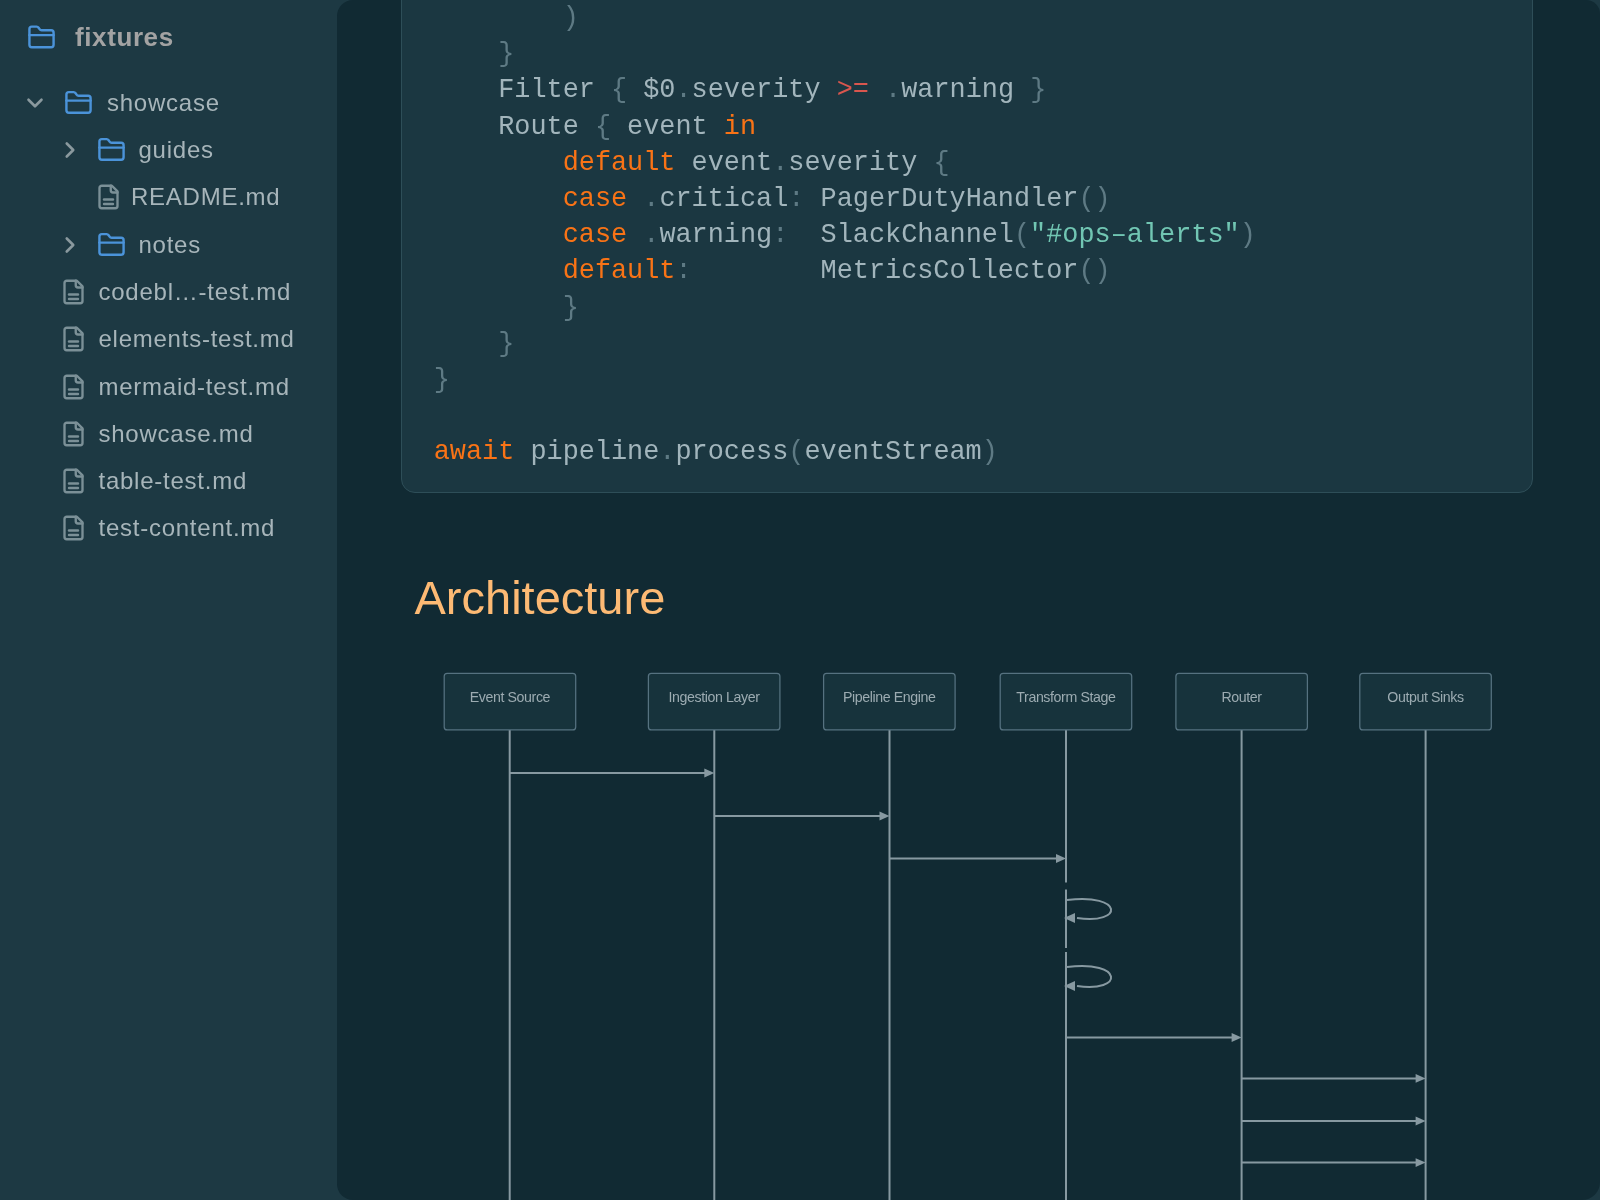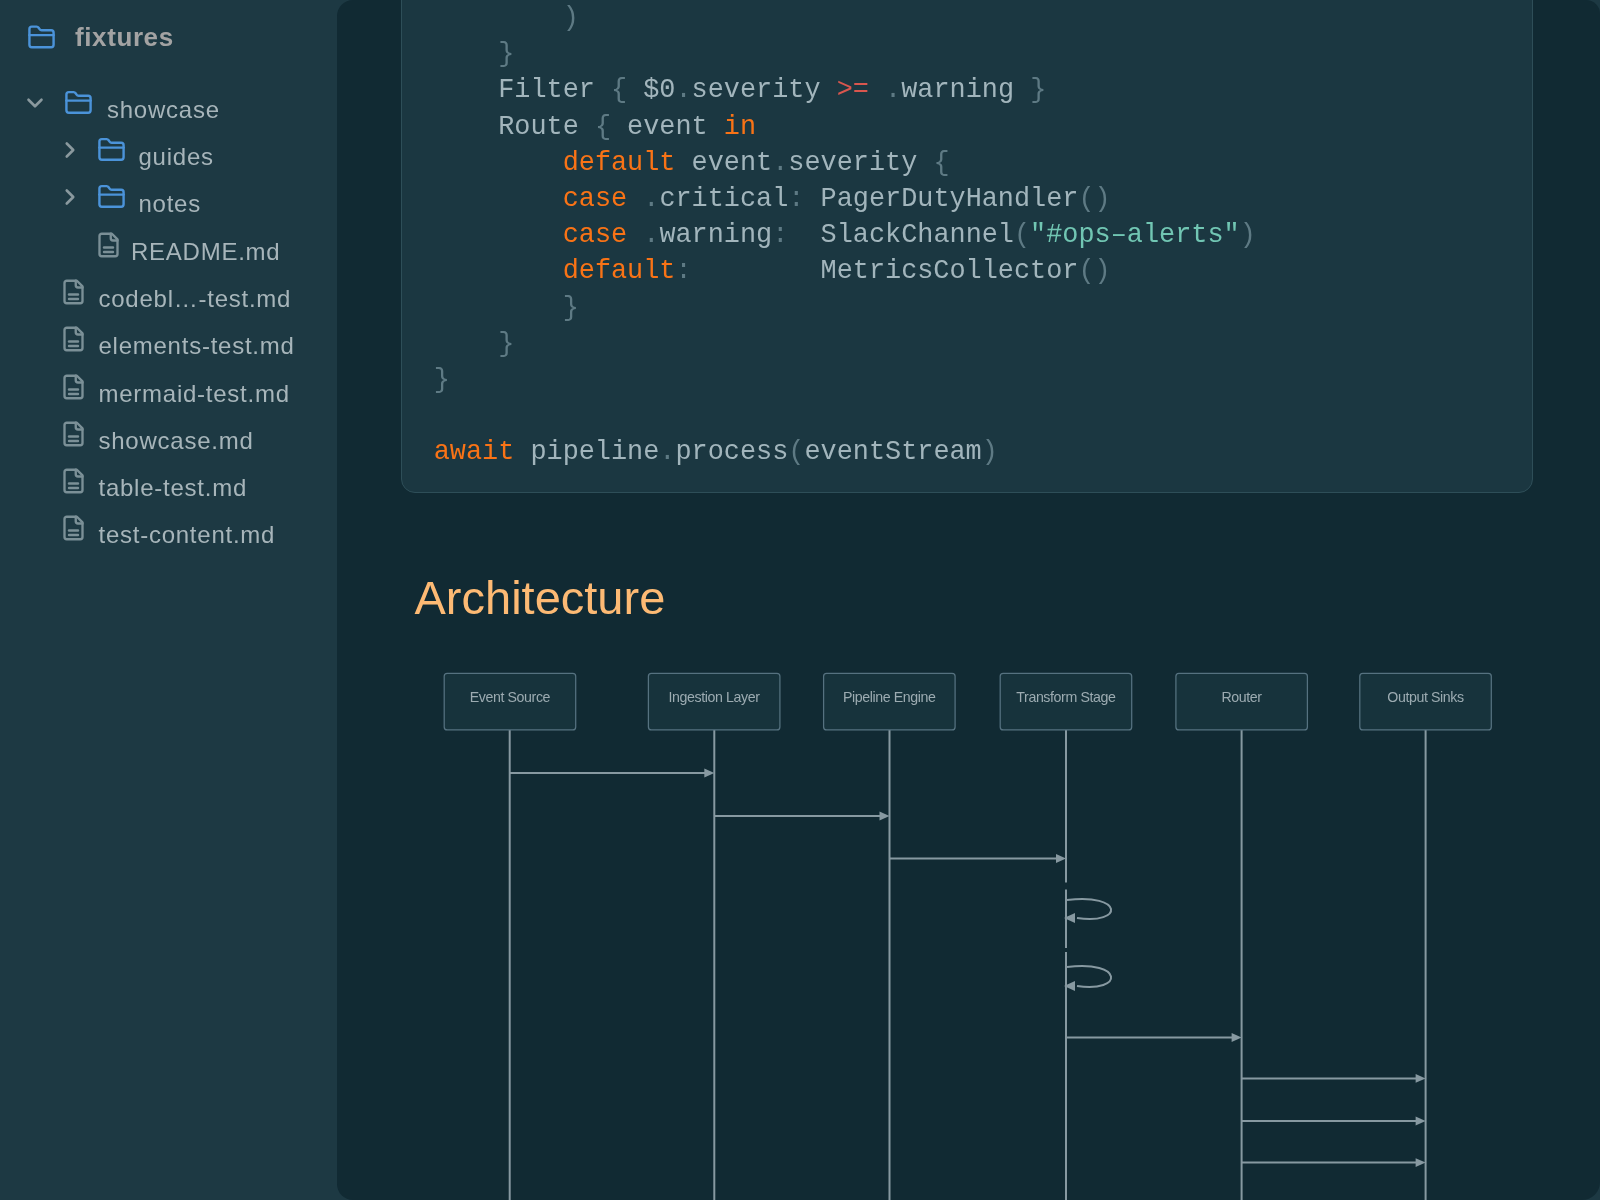--- a/index.html
+++ b/index.html
@@ -12,21 +12,21 @@
   .main{position:absolute;left:337px;top:0;right:0;bottom:0;background:#112a33;
     border-radius:16px 14px 18px 16px;}
 
   
   .sb-header{position:absolute;left:0;top:0;width:337px;height:74px;}
   .sb-header .ficon{position:absolute;left:27px;top:23px;}
   .sb-header .label{position:absolute;left:75px;top:22px;font-size:26px;font-weight:700;color:#a3a3a3;letter-spacing:0.6px;}
   .tree{position:absolute;left:0;top:79.15px;width:337px;}
   .row{position:relative;height:47.3px;font-size:24px;letter-spacing:0.75px;color:#a7b5ba;}
   .row > span{position:absolute;top:50%;transform:translateY(-50%);}
-  .row .txt{white-space:nowrap;margin-top:7px;}
+  .row .txt{white-space:nowrap;}
   svg.ic{display:block;}
 
   
   .codewrap{position:absolute;left:64px;top:-36.1px;width:1132px;height:529px;
     background:#1b3741;border:1.5px solid #2e4e58;border-radius:14px;box-sizing:border-box;overflow:hidden;}
   .codewrap pre{
     margin:0;padding:35px 0 0 31.7px;
     font-family:"Liberation Mono",monospace;
     font-size:26.87px;line-height:36.2px;color:#a2b5bc;
   }
@@ -76,43 +76,43 @@
         </span>
         <span class="icon" style="left:96.5px">
           <svg class="ic" width="29" height="29" viewBox="0 0 24 24" fill="none" stroke="#4b93d9" stroke-width="2" stroke-linecap="round" stroke-linejoin="round">
             <path d="M20 20a2 2 0 0 0 2-2V8a2 2 0 0 0-2-2h-7.9a2 2 0 0 1-1.69-.9L9.6 3.9A2 2 0 0 0 7.93 3H4a2 2 0 0 0-2 2v13a2 2 0 0 0 2 2Z"></path>
             <path d="M2 10h20"></path>
           </svg>
         </span>
         <span class="txt" style="left:138.5px">guides</span>
       </div>
       <div class="row">
+        <span class="icon" style="left:94.6px">
+          <svg class="ic" width="27" height="27" viewBox="0 0 24 24" fill="none" stroke="#7b9097" stroke-width="2.1" stroke-linecap="round" stroke-linejoin="round">
+            <path d="M15 2H6a2 2 0 0 0-2 2v16a2 2 0 0 0 2 2h12a2 2 0 0 0 2-2V7Z"></path>
+            <path d="M14 2v4a2 2 0 0 0 2 2h4"></path>
+            <path d="M8 14.2h8"></path>
+            <path d="M8 18.2h8"></path>
+          </svg>
+        </span>
+        <span class="txt" style="left:131px">README.md</span>
+      </div>
+      <div class="row">
         <span class="chev" style="left:56.5px">
           <svg class="ic" width="26" height="26" viewBox="0 0 24 24" fill="none" stroke="#8a999e" stroke-width="2.4" stroke-linecap="round" stroke-linejoin="round">
             <path d="m9 18 6-6-6-6"></path>
           </svg>
         </span>
         <span class="icon" style="left:96.5px">
           <svg class="ic" width="29" height="29" viewBox="0 0 24 24" fill="none" stroke="#4b93d9" stroke-width="2" stroke-linecap="round" stroke-linejoin="round">
             <path d="M20 20a2 2 0 0 0 2-2V8a2 2 0 0 0-2-2h-7.9a2 2 0 0 1-1.69-.9L9.6 3.9A2 2 0 0 0 7.93 3H4a2 2 0 0 0-2 2v13a2 2 0 0 0 2 2Z"></path>
             <path d="M2 10h20"></path>
           </svg>
         </span>
         <span class="txt" style="left:138.5px">notes</span>
-      </div>
-      <div class="row">
-        <span class="icon" style="left:94.6px">
-          <svg class="ic" width="27" height="27" viewBox="0 0 24 24" fill="none" stroke="#7b9097" stroke-width="2.1" stroke-linecap="round" stroke-linejoin="round">
-            <path d="M15 2H6a2 2 0 0 0-2 2v16a2 2 0 0 0 2 2h12a2 2 0 0 0 2-2V7Z"></path>
-            <path d="M14 2v4a2 2 0 0 0 2 2h4"></path>
-            <path d="M8 14.2h8"></path>
-            <path d="M8 18.2h8"></path>
-          </svg>
-        </span>
-        <span class="txt" style="left:131px">README.md</span>
       </div>
       <div class="row">
         <span class="icon" style="left:60px">
           <svg class="ic" width="27" height="27" viewBox="0 0 24 24" fill="none" stroke="#7b9097" stroke-width="2.1" stroke-linecap="round" stroke-linejoin="round">
             <path d="M15 2H6a2 2 0 0 0-2 2v16a2 2 0 0 0 2 2h12a2 2 0 0 0 2-2V7Z"></path>
             <path d="M14 2v4a2 2 0 0 0 2 2h4"></path>
             <path d="M8 14.2h8"></path>
             <path d="M8 18.2h8"></path>
           </svg>
         </span>

